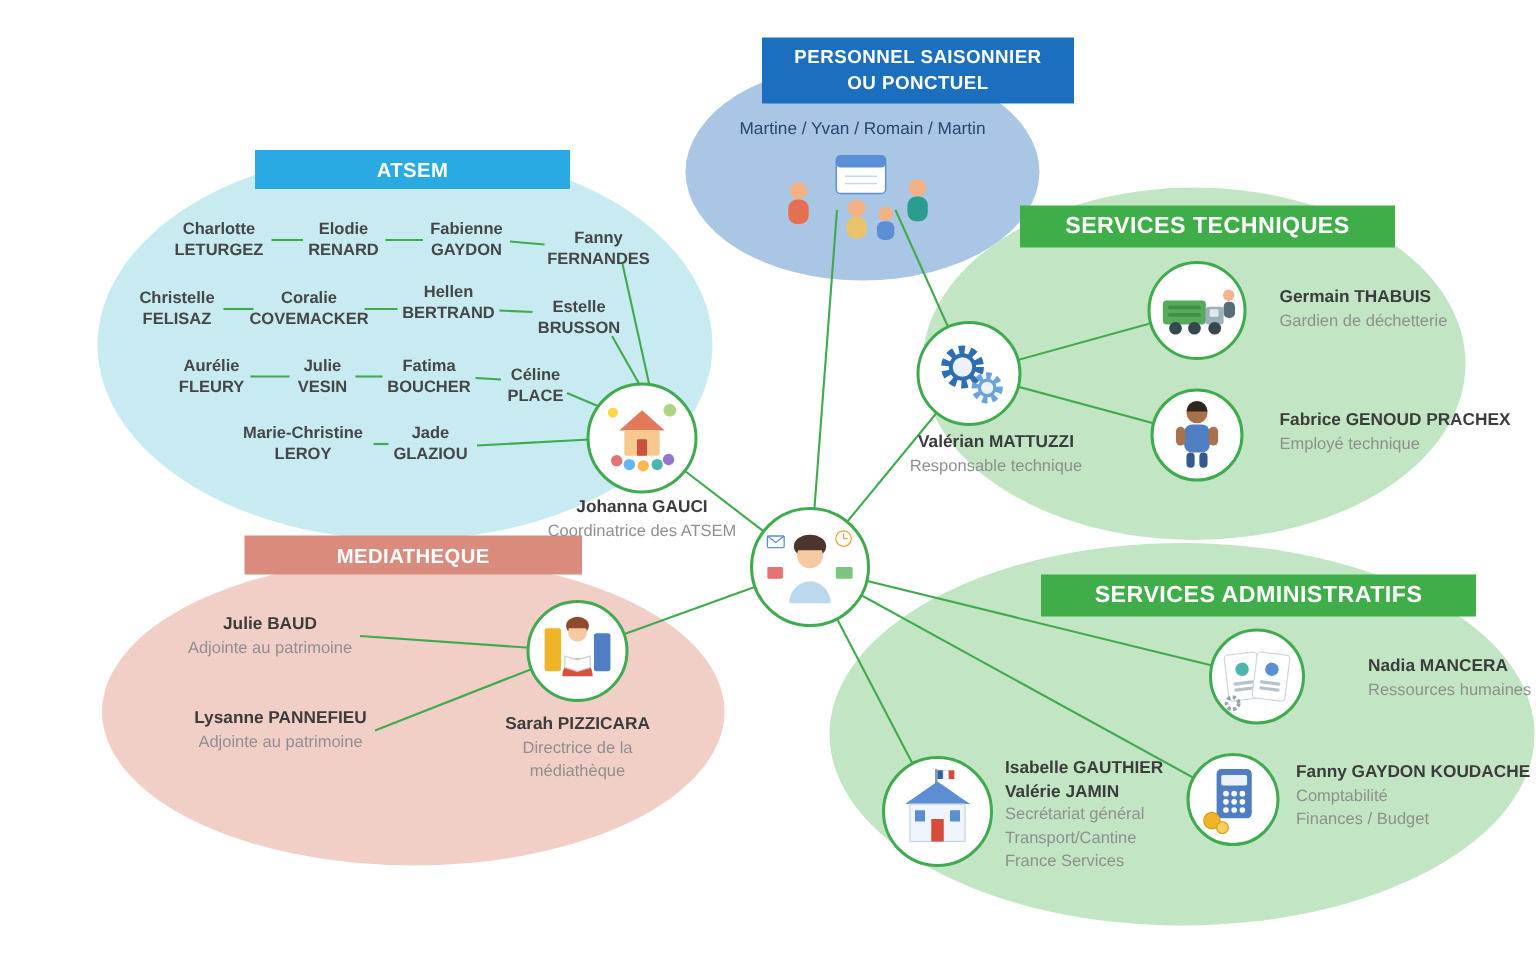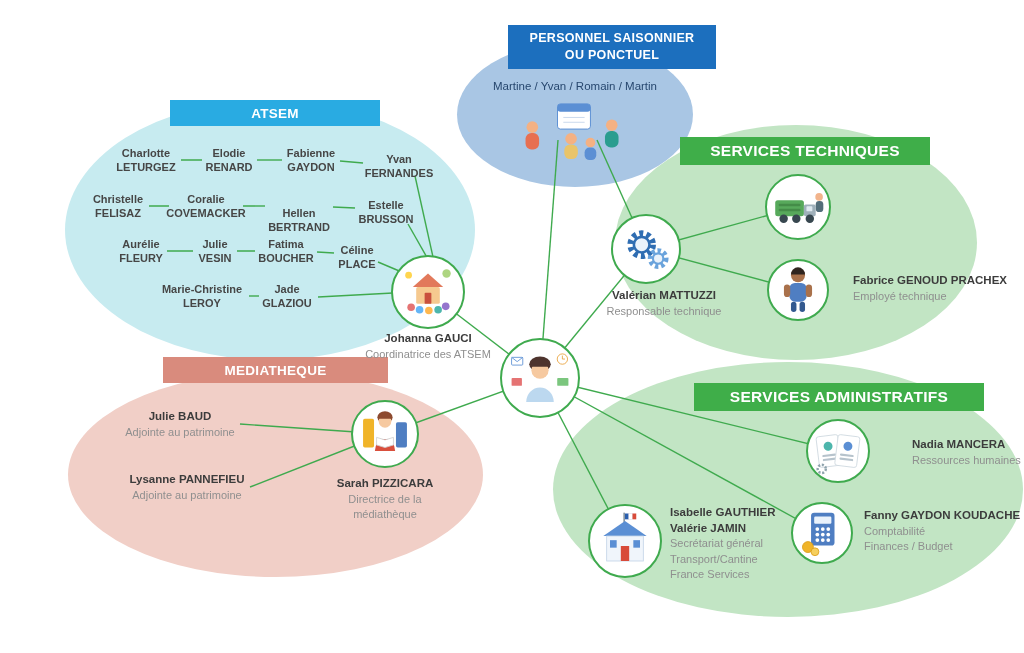--- a/index.html
+++ b/index.html
@@ -116,32 +116,32 @@
   </div>
   <div class="member" style="left:229px;top:147px">
     <div>Elodie</div>
     <div>RENARD</div>
   </div>
   <div class="member" style="left:311px;top:147px">
     <div>Fabienne</div>
     <div>GAYDON</div>
   </div>
   <div class="member" style="left:399px;top:153px">
-    <div>Yvan</div>
+    <div>Fanny</div>
     <div>FERNANDES</div>
   </div>
   <div class="member" style="left:118px;top:193px">
     <div>Christelle</div>
     <div>FELISAZ</div>
   </div>
   <div class="member" style="left:206px;top:193px">
     <div>Coralie</div>
     <div>COVEMACKER</div>
   </div>
-  <div class="member" style="left:299px;top:207px">
+  <div class="member" style="left:299px;top:189px">
     <div>Hellen</div>
     <div>BERTRAND</div>
   </div>
   <div class="member" style="left:386px;top:199px">
     <div>Estelle</div>
     <div>BRUSSON</div>
   </div>
   <div class="member" style="left:141px;top:238px">
     <div>Aurélie</div>
     <div>FLEURY</div>
@@ -205,20 +205,24 @@
         <rect x="53" y="25" width="9" height="13" rx="4" fill="#546e7a"></rect>
       <rect x="5" y="24" width="34" height="19" rx="3" fill="#57a95b"></rect>
       <rect x="9" y="28" width="26" height="3" rx="1.5" fill="#448c48"></rect>
       <rect x="9" y="34" width="26" height="3" rx="1.5" fill="#448c48"></rect>
       <rect x="39" y="29" width="14" height="14" rx="2" fill="#9fb0ba"></rect>
       <rect x="42" y="31" width="7" height="6" rx="1" fill="#dfe9f0"></rect>
       <circle cx="15" cy="46" r="5" fill="#37474f"></circle>
         <circle cx="30" cy="46" r="5" fill="#37474f"></circle>
         <circle cx="46" cy="46" r="5" fill="#37474f"></circle>
     </svg>
+  </div>
+  <div class="label" style="left:853px;top:191px">
+    <div class="name">Germain THABUIS</div>
+    <div class="role">Gardien de déchetterie</div>
   </div>
 
   <div class="node" style="left:767px;top:259px;width:62px;height:62px">
     <svg width="48" height="50" viewBox="0 0 60 64">
       <circle cx="30" cy="13" r="9" fill="#a9714b"></circle>
       <path d="M21 12 a9 9 0 0 1 18 0 z" fill="#30251f"></path>
       <rect x="19" y="23" width="22" height="24" rx="7" fill="#4f7ec2"></rect>
       <rect x="12" y="25" width="8" height="16" rx="4" fill="#a9714b"></rect>
       <rect x="40" y="25" width="8" height="16" rx="4" fill="#a9714b"></rect>
       <rect x="21" y="47" width="7" height="13" rx="3.5" fill="#33598f"></rect>

